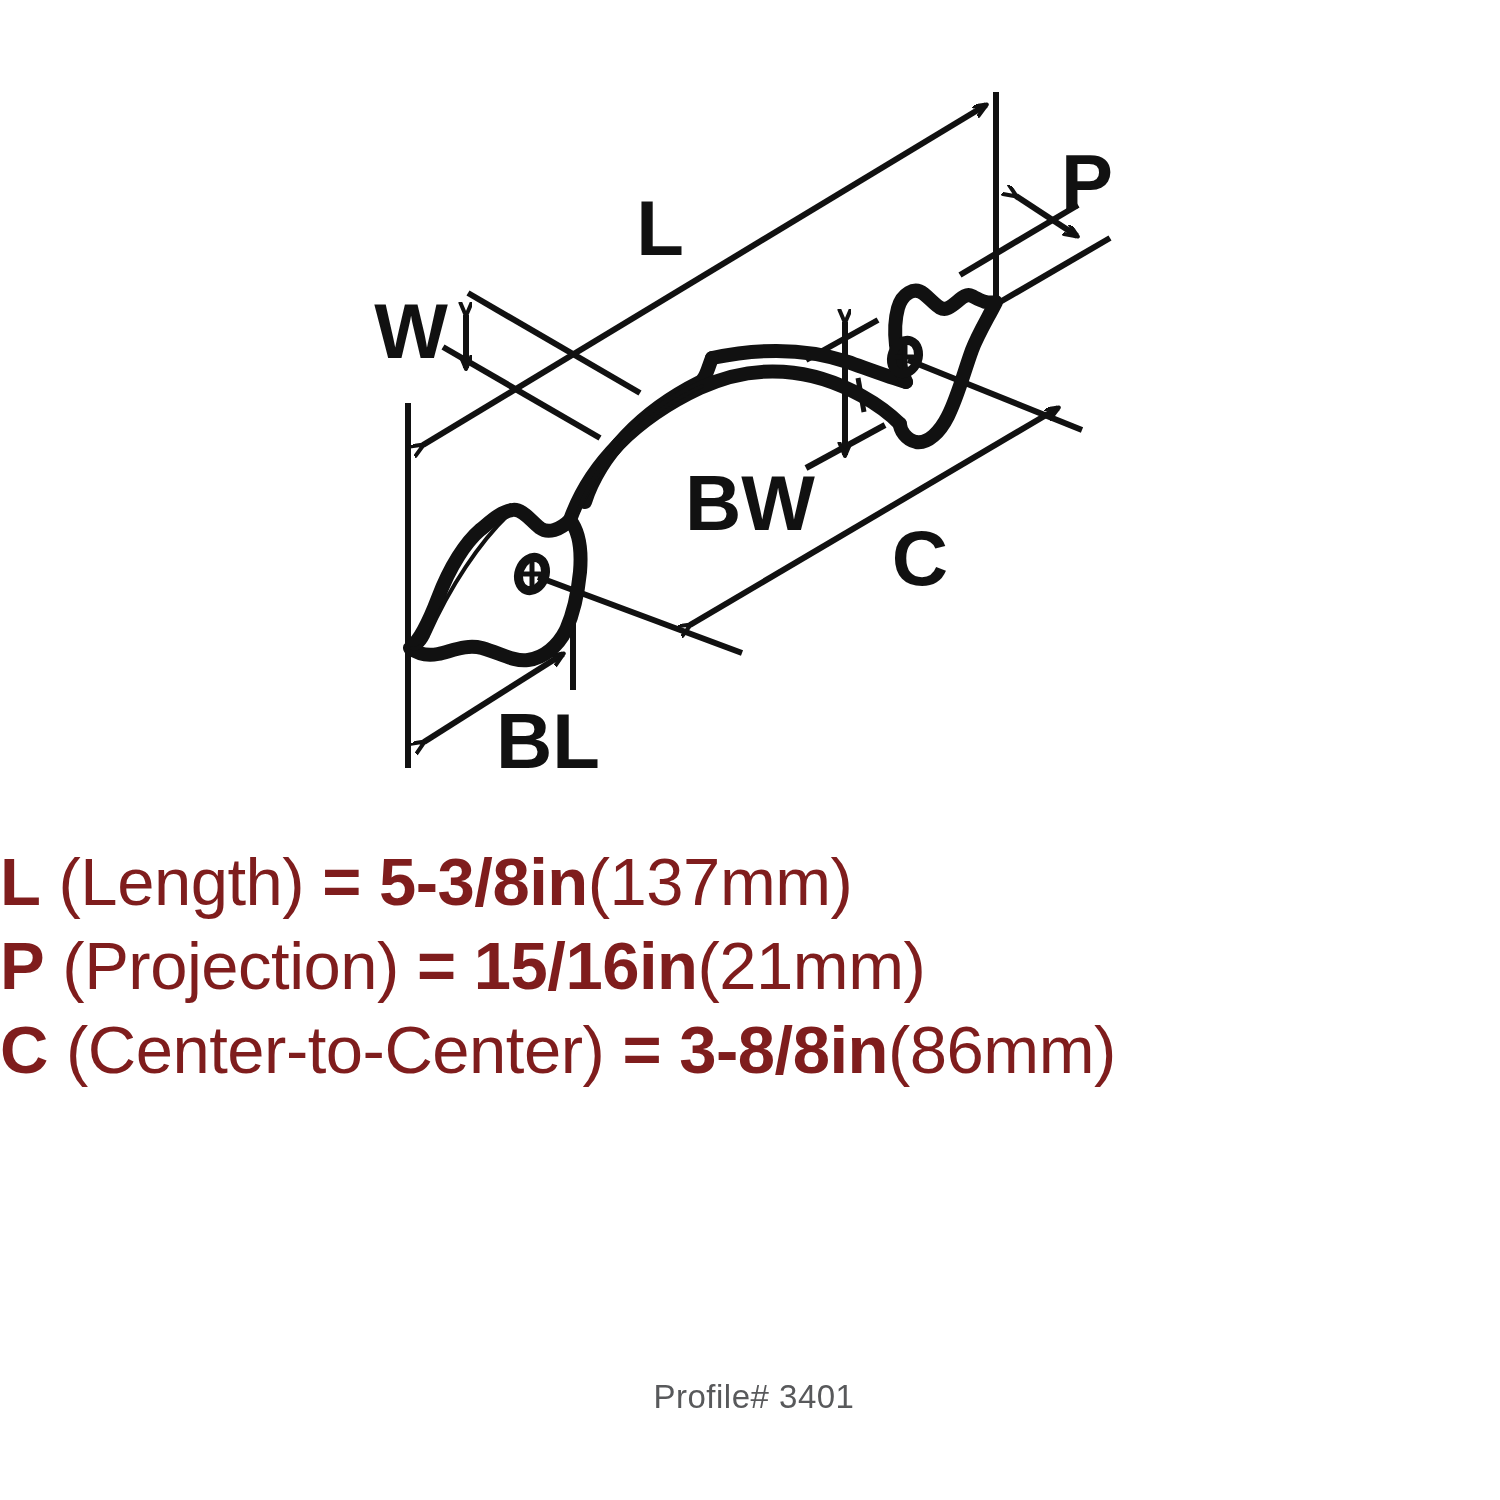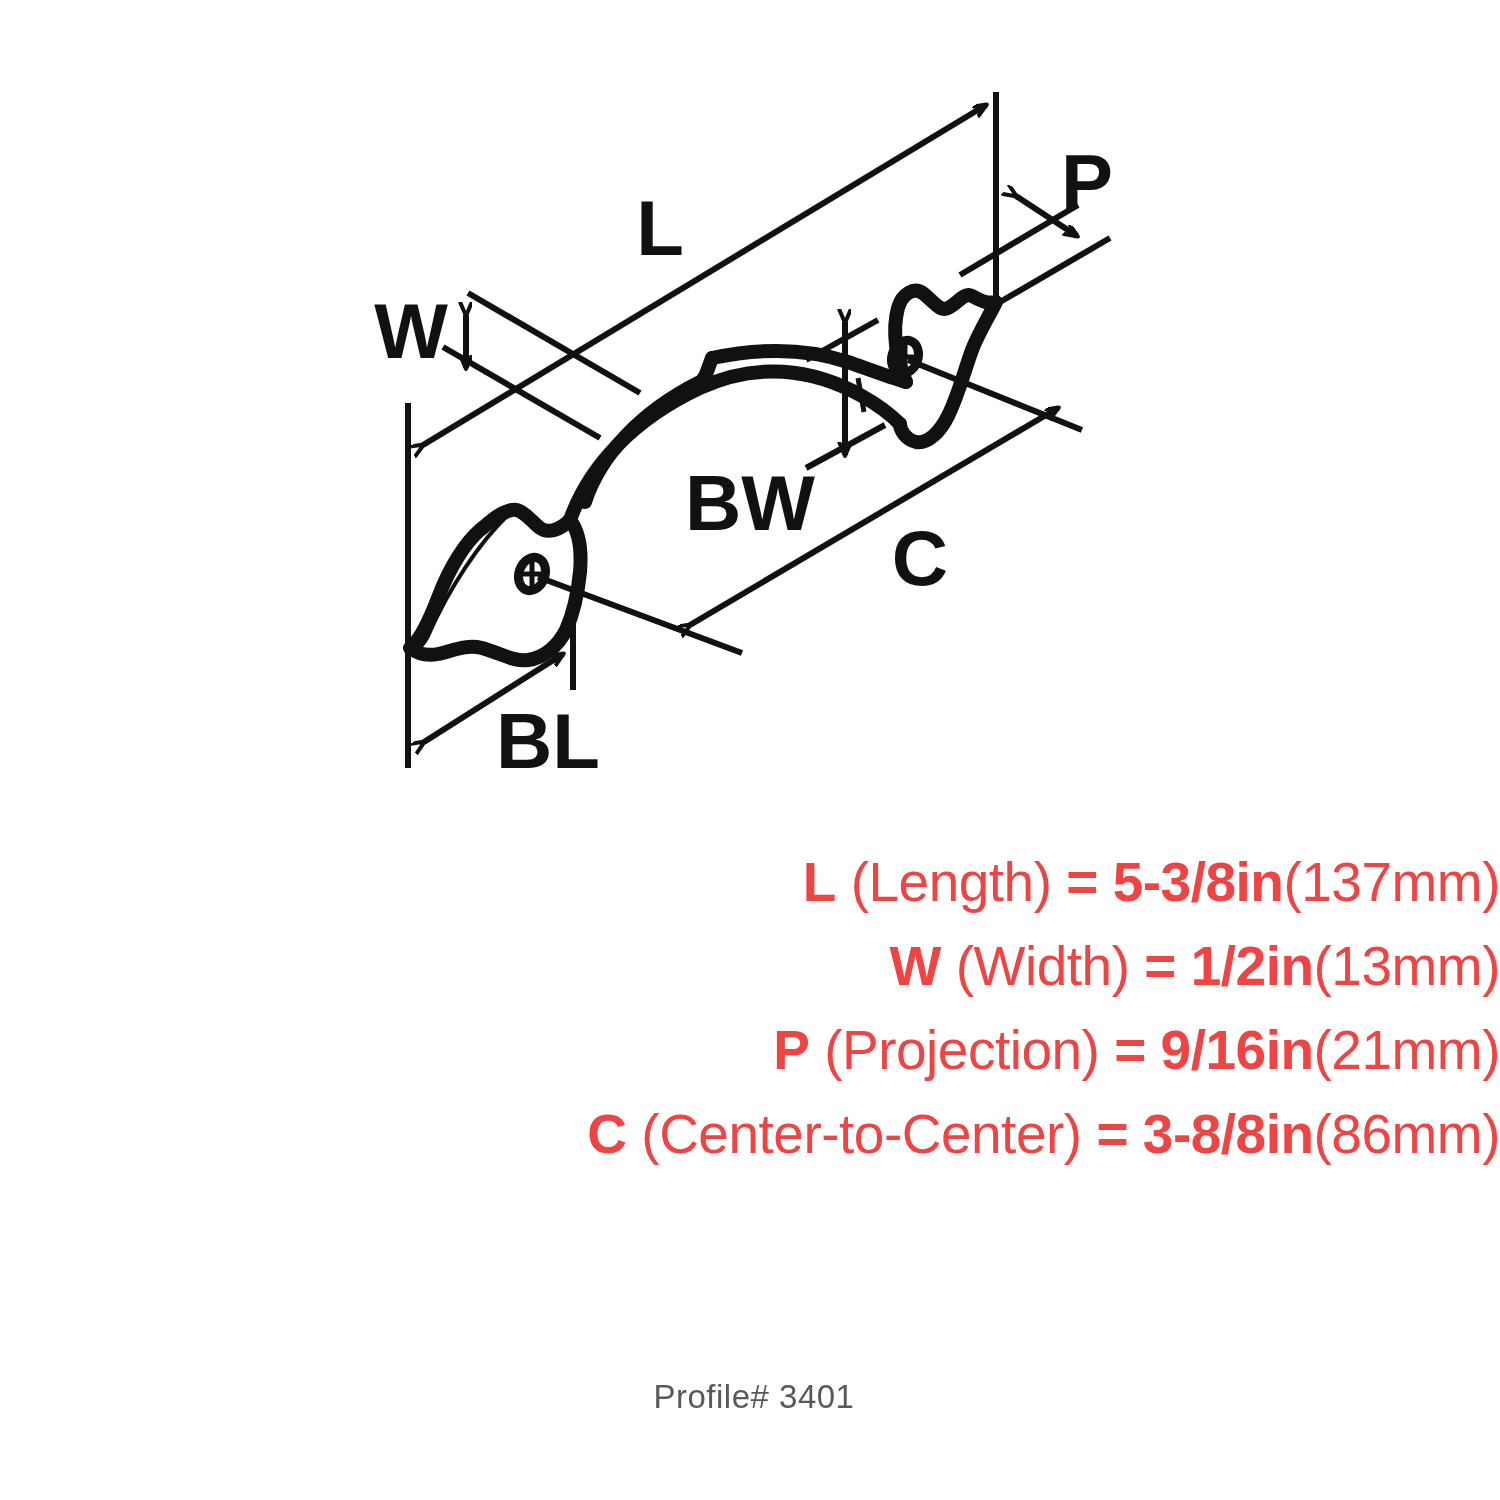--- a/index.html
+++ b/index.html
@@ -28,24 +28,24 @@
     top: 840px;
     width: 1500px;
     height: 530px;
     display: flex;
     flex-direction: column;
     align-items: center;
     justify-content: flex-start;
   }
   .spec-line {
     width: 100%;
-    text-align: right;
-    font-size: 55px;
+    text-align: left;
+    font-size: 67px;
     line-height: 84px;
-    color: #ef4444;
+    color: #7f1d1d;
     white-space: nowrap;
     letter-spacing: -0.5px;
   }
   .spec-line .k { font-weight: bold; }
   .spec-line .n { font-weight: normal; }
   .spec-line .eq { font-weight: bold; }
   .spec-line .v { font-weight: bold; }
   .spec-line .mm { font-weight: normal; }
   #profile {
     position: absolute;
@@ -164,32 +164,26 @@
 
   <div id="specs">
 
     <div class="spec-line">
       <span class="k">L</span>
       <span class="n">(Length)</span>
       <span class="eq">=</span>
       <span class="v">5-3/8in</span><span class="mm">(137mm)</span>
     </div>
 
-    <div class="spec-line">
-      <span class="k">W</span>
-      <span class="n">(Width)</span>
-      <span class="eq">=</span>
-      <span class="v">1/2in</span><span class="mm">(13mm)</span>
-    </div>
 
     <div class="spec-line">
       <span class="k">P</span>
       <span class="n">(Projection)</span>
       <span class="eq">=</span>
-      <span class="v">9/16in</span><span class="mm">(21mm)</span>
+      <span class="v">15/16in</span><span class="mm">(21mm)</span>
     </div>
 
     <div class="spec-line">
       <span class="k">C</span>
       <span class="n">(Center-to-Center)</span>
       <span class="eq">=</span>
       <span class="v">3-8/8in</span><span class="mm">(86mm)</span>
     </div>
 
 

